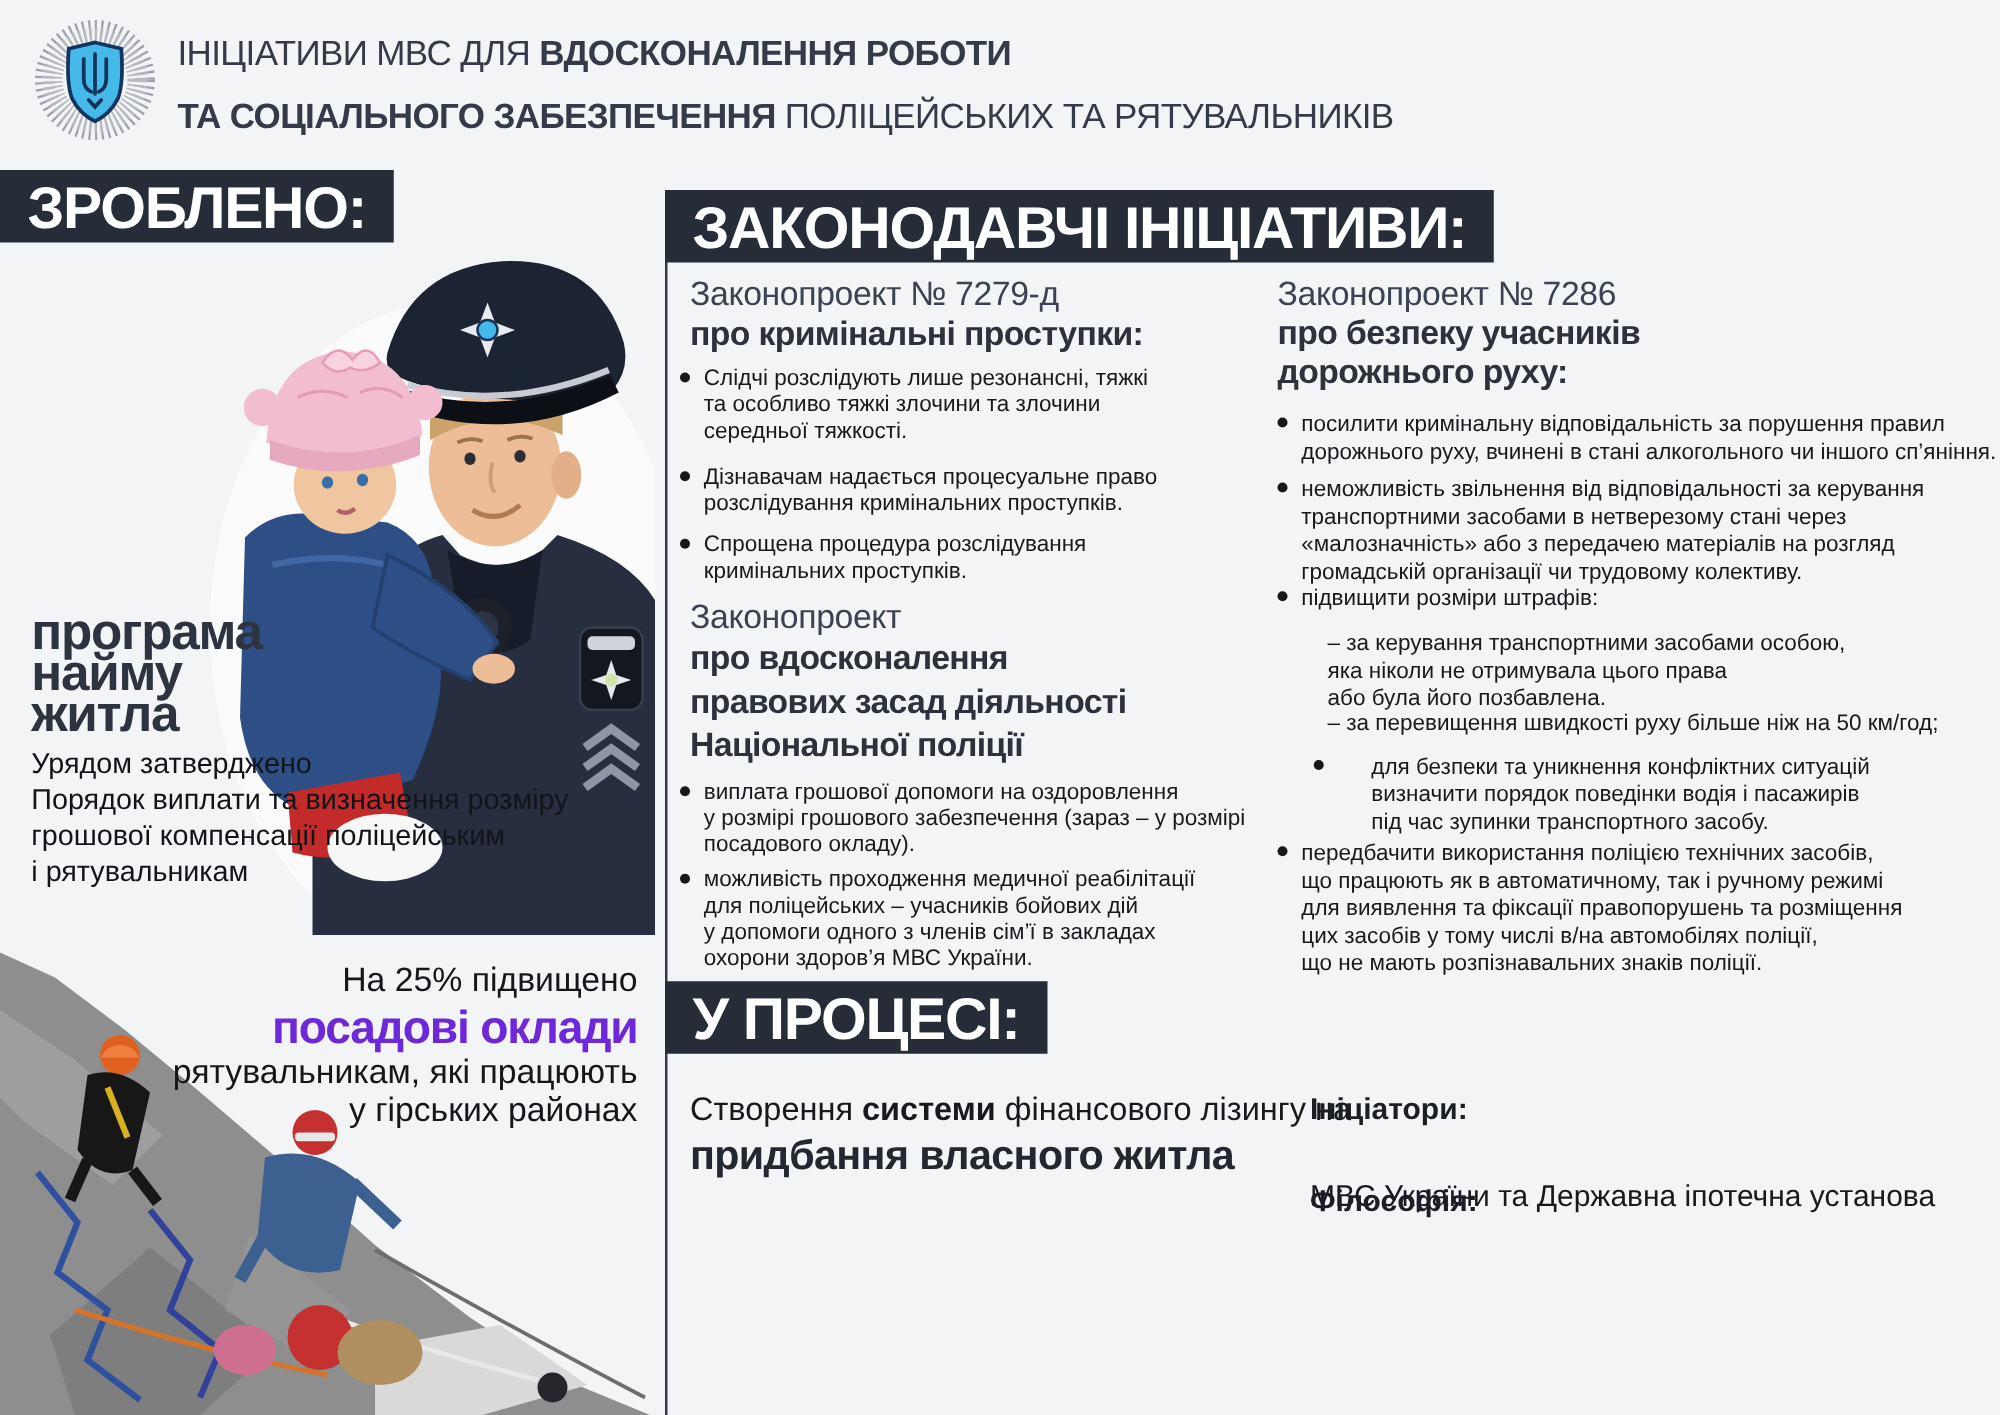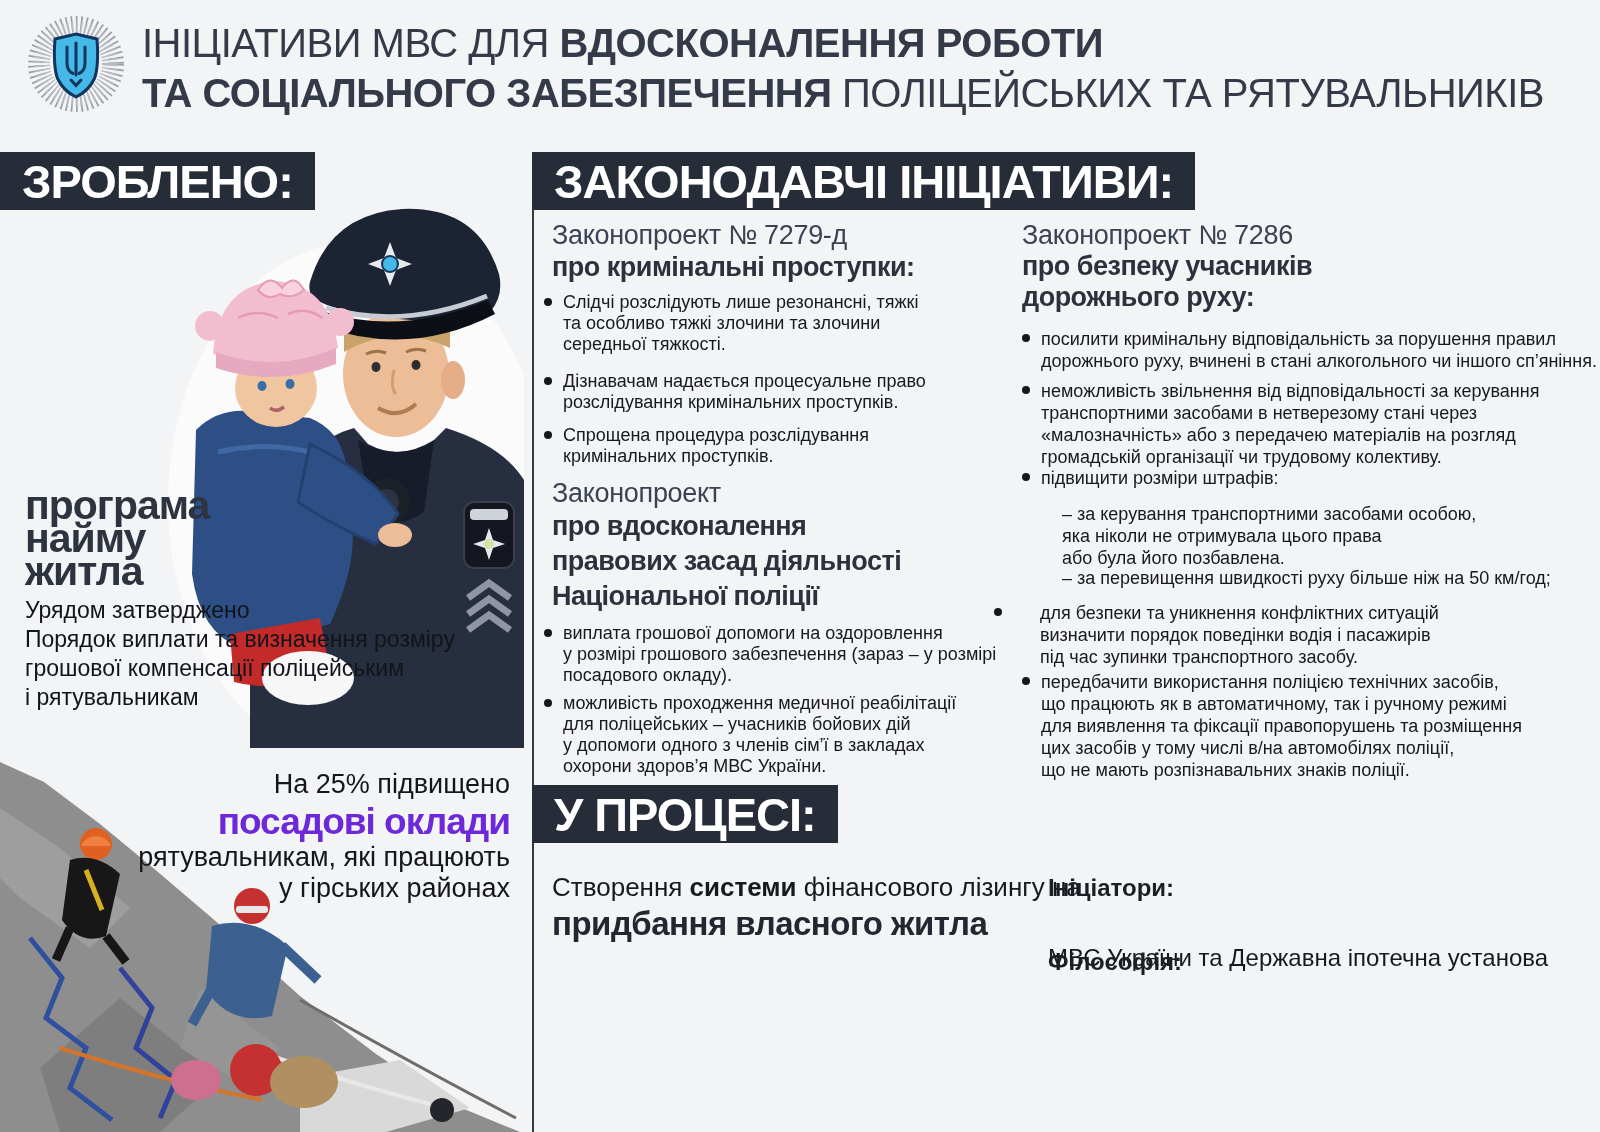--- a/index.html
+++ b/index.html
@@ -1,21 +1,21 @@
 <!DOCTYPE html>
 <html lang="uk"><head>
 <meta charset="utf-8">
 <style>
   html,body{margin:0;padding:0;}
   body{font-family:"Liberation Sans","DejaVu Sans",sans-serif;background:#d9dadd;}
   .poster{position:relative;width:1600px;height:1132px;background:#f3f4f6;overflow:hidden;}
 
   
   .logo{position:absolute;left:26px;top:14px;width:100px;height:100px;}
-  .htitle{position:absolute;left:142px;top:18px;color:#343a47;font-size:40px;line-height:50px;letter-spacing:-0.5px;white-space:nowrap;}
+  .htitle{position:absolute;left:142px;top:18px;color:#343a47;font-size:28px;line-height:50px;letter-spacing:-0.5px;white-space:nowrap;}
   .htitle .reg{font-weight:400;}
   .htitle .bld{font-weight:800;}
 
   
   .banner{position:absolute;height:58px;background:#272d38;color:#ffffff;font-weight:800;font-size:47px;letter-spacing:-1px;display:flex;align-items:center;padding:0 22px;box-sizing:border-box;white-space:nowrap;}
 
   .divider{position:absolute;left:532px;top:152px;width:2px;height:980px;background:#333945;}
 
   
   .abs{position:absolute;margin:0;}
@@ -64,21 +64,21 @@
       </g>
     </svg>
     <div class="htitle">
       <div><span class="reg">ІНІЦІАТИВИ МВС ДЛЯ </span><span class="bld">ВДОСКОНАЛЕННЯ РОБОТИ</span></div>
       <div><span class="bld">ТА СОЦІАЛЬНОГО ЗАБЕЗПЕЧЕННЯ</span><span class="reg"> ПОЛІЦЕЙСЬКИХ ТА РЯТУВАЛЬНИКІВ</span></div>
     </div>
   </div>
 
   <div class="divider"></div>
 
-  <div class="banner" style="left:0;top:152px;min-width:296px;">ЗРОБЛЕНО:</div>
+  <div class="banner" style="left:0;top:136px;min-width:296px;">ЗРОБЛЕНО:</div>
 
   <svg class="abs" style="left:158px;top:202px;" width="366" height="546" viewBox="0 0 366 546">
     <ellipse cx="200" cy="300" rx="190" ry="260" fill="#fbfbfc"></ellipse>
 
     <path d="M92 312 Q150 238 196 226 L210 242 Q240 258 272 242 L288 226 Q345 244 366 278 L366 546 L92 546 Z" fill="#272e3f"></path>
     <path d="M200 238 Q238 262 276 238 L266 310 Q238 330 212 310 Z" fill="#161c2a"></path>
     <circle cx="228" cy="300" r="24" fill="#1b2029" stroke="#4951633" stroke-width="4"></circle>
     <circle cx="228" cy="300" r="13" fill="#2c3342"></circle>
 
     <g>
@@ -258,21 +258,21 @@
       <p>підвищити розміри штрафів:</p>
     </div>
   <div class="dash abs" style="left:1062px;top:503px;">
       <p>– за керування транспортними засобами особою,
 яка ніколи не отримувала цього права
 або була його позбавлена.</p>
     </div>
   <div class="dash abs" style="left:1062px;top:567px;">
       <p>– за перевищення швидкості руху більше ніж на 50 км/год;</p>
     </div>
-  <div class="bl bl-r" style="left:994px;top:602px;gap:38px;">
+  <div class="bl bl-r" style="left:1051px;top:602px;gap:38px;">
       <span class="dot"></span>
       <p>для безпеки та уникнення конфліктних ситуацій
 визначити порядок поведінки водія і пасажирів
 під час зупинки транспортного засобу.</p>
     </div>
   <div class="bl bl-r" style="left:1022px;top:671px;">
       <span class="dot"></span>
       <p>передбачити використання поліцією технічних засобів,
 що працюють як в автоматичному, так і ручному режимі
 для виявлення та фіксації правопорушень та розміщення

